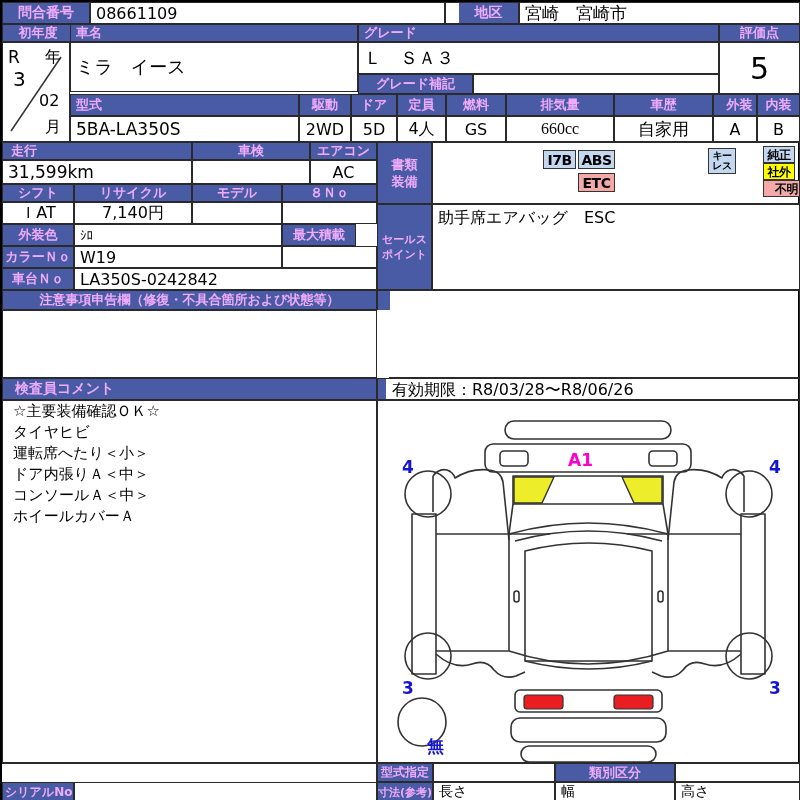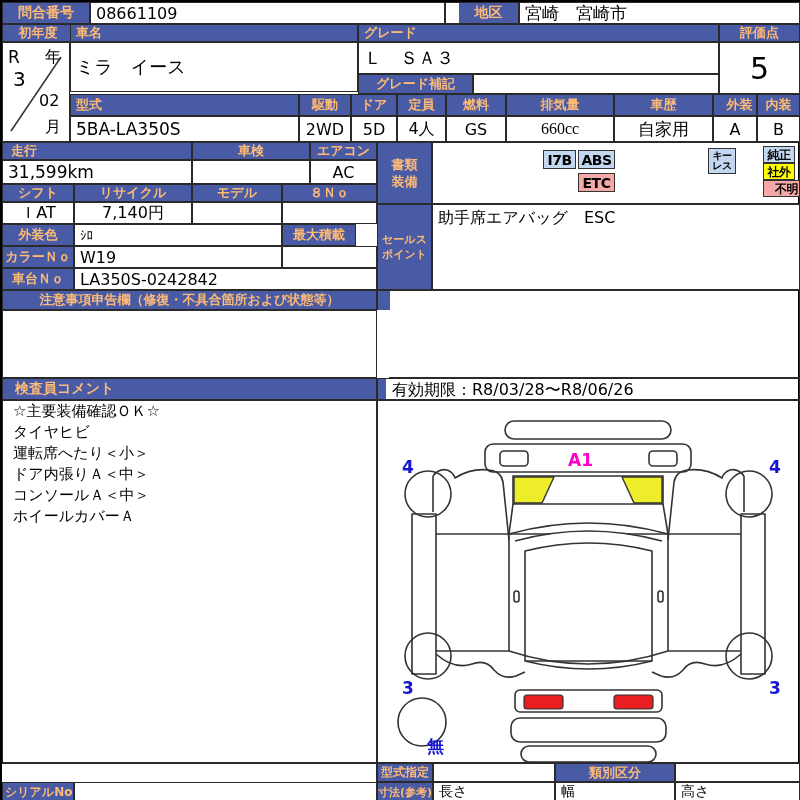--- a/index.html
+++ b/index.html
@@ -2,21 +2,21 @@
 <html><head>
 <meta charset="utf-8">
 <style>
   html,body{margin:0;padding:0;background:#fff;}
   body{width:800px;height:800px;overflow:hidden;
        font-family:"DejaVu Sans","Liberation Sans",sans-serif;
        color:#000;-webkit-font-smoothing:none;}
   .sheet{position:relative;width:800px;height:800px;box-sizing:border-box;
          border:2px solid #000;}
   
-  .hd{background:#4a5ba6;color:#fdba74;font-weight:bold;text-align:center;
+  .hd{background:#4a5ba6;color:#f0abfc;font-weight:bold;text-align:center;
       display:flex;align-items:center;justify-content:center;}
   .vl{background:#fff;color:#000;display:flex;align-items:center;}
   .ctr{justify-content:center;}
   .bx{position:absolute;box-sizing:border-box;border:1px solid #2a2a2a;
       overflow:hidden;white-space:nowrap;}
   .pad{padding-left:5px;}
 
   
   .badge{position:absolute;box-sizing:border-box;border:1px solid #333;
          font-weight:bold;display:flex;align-items:center;justify-content:center;

